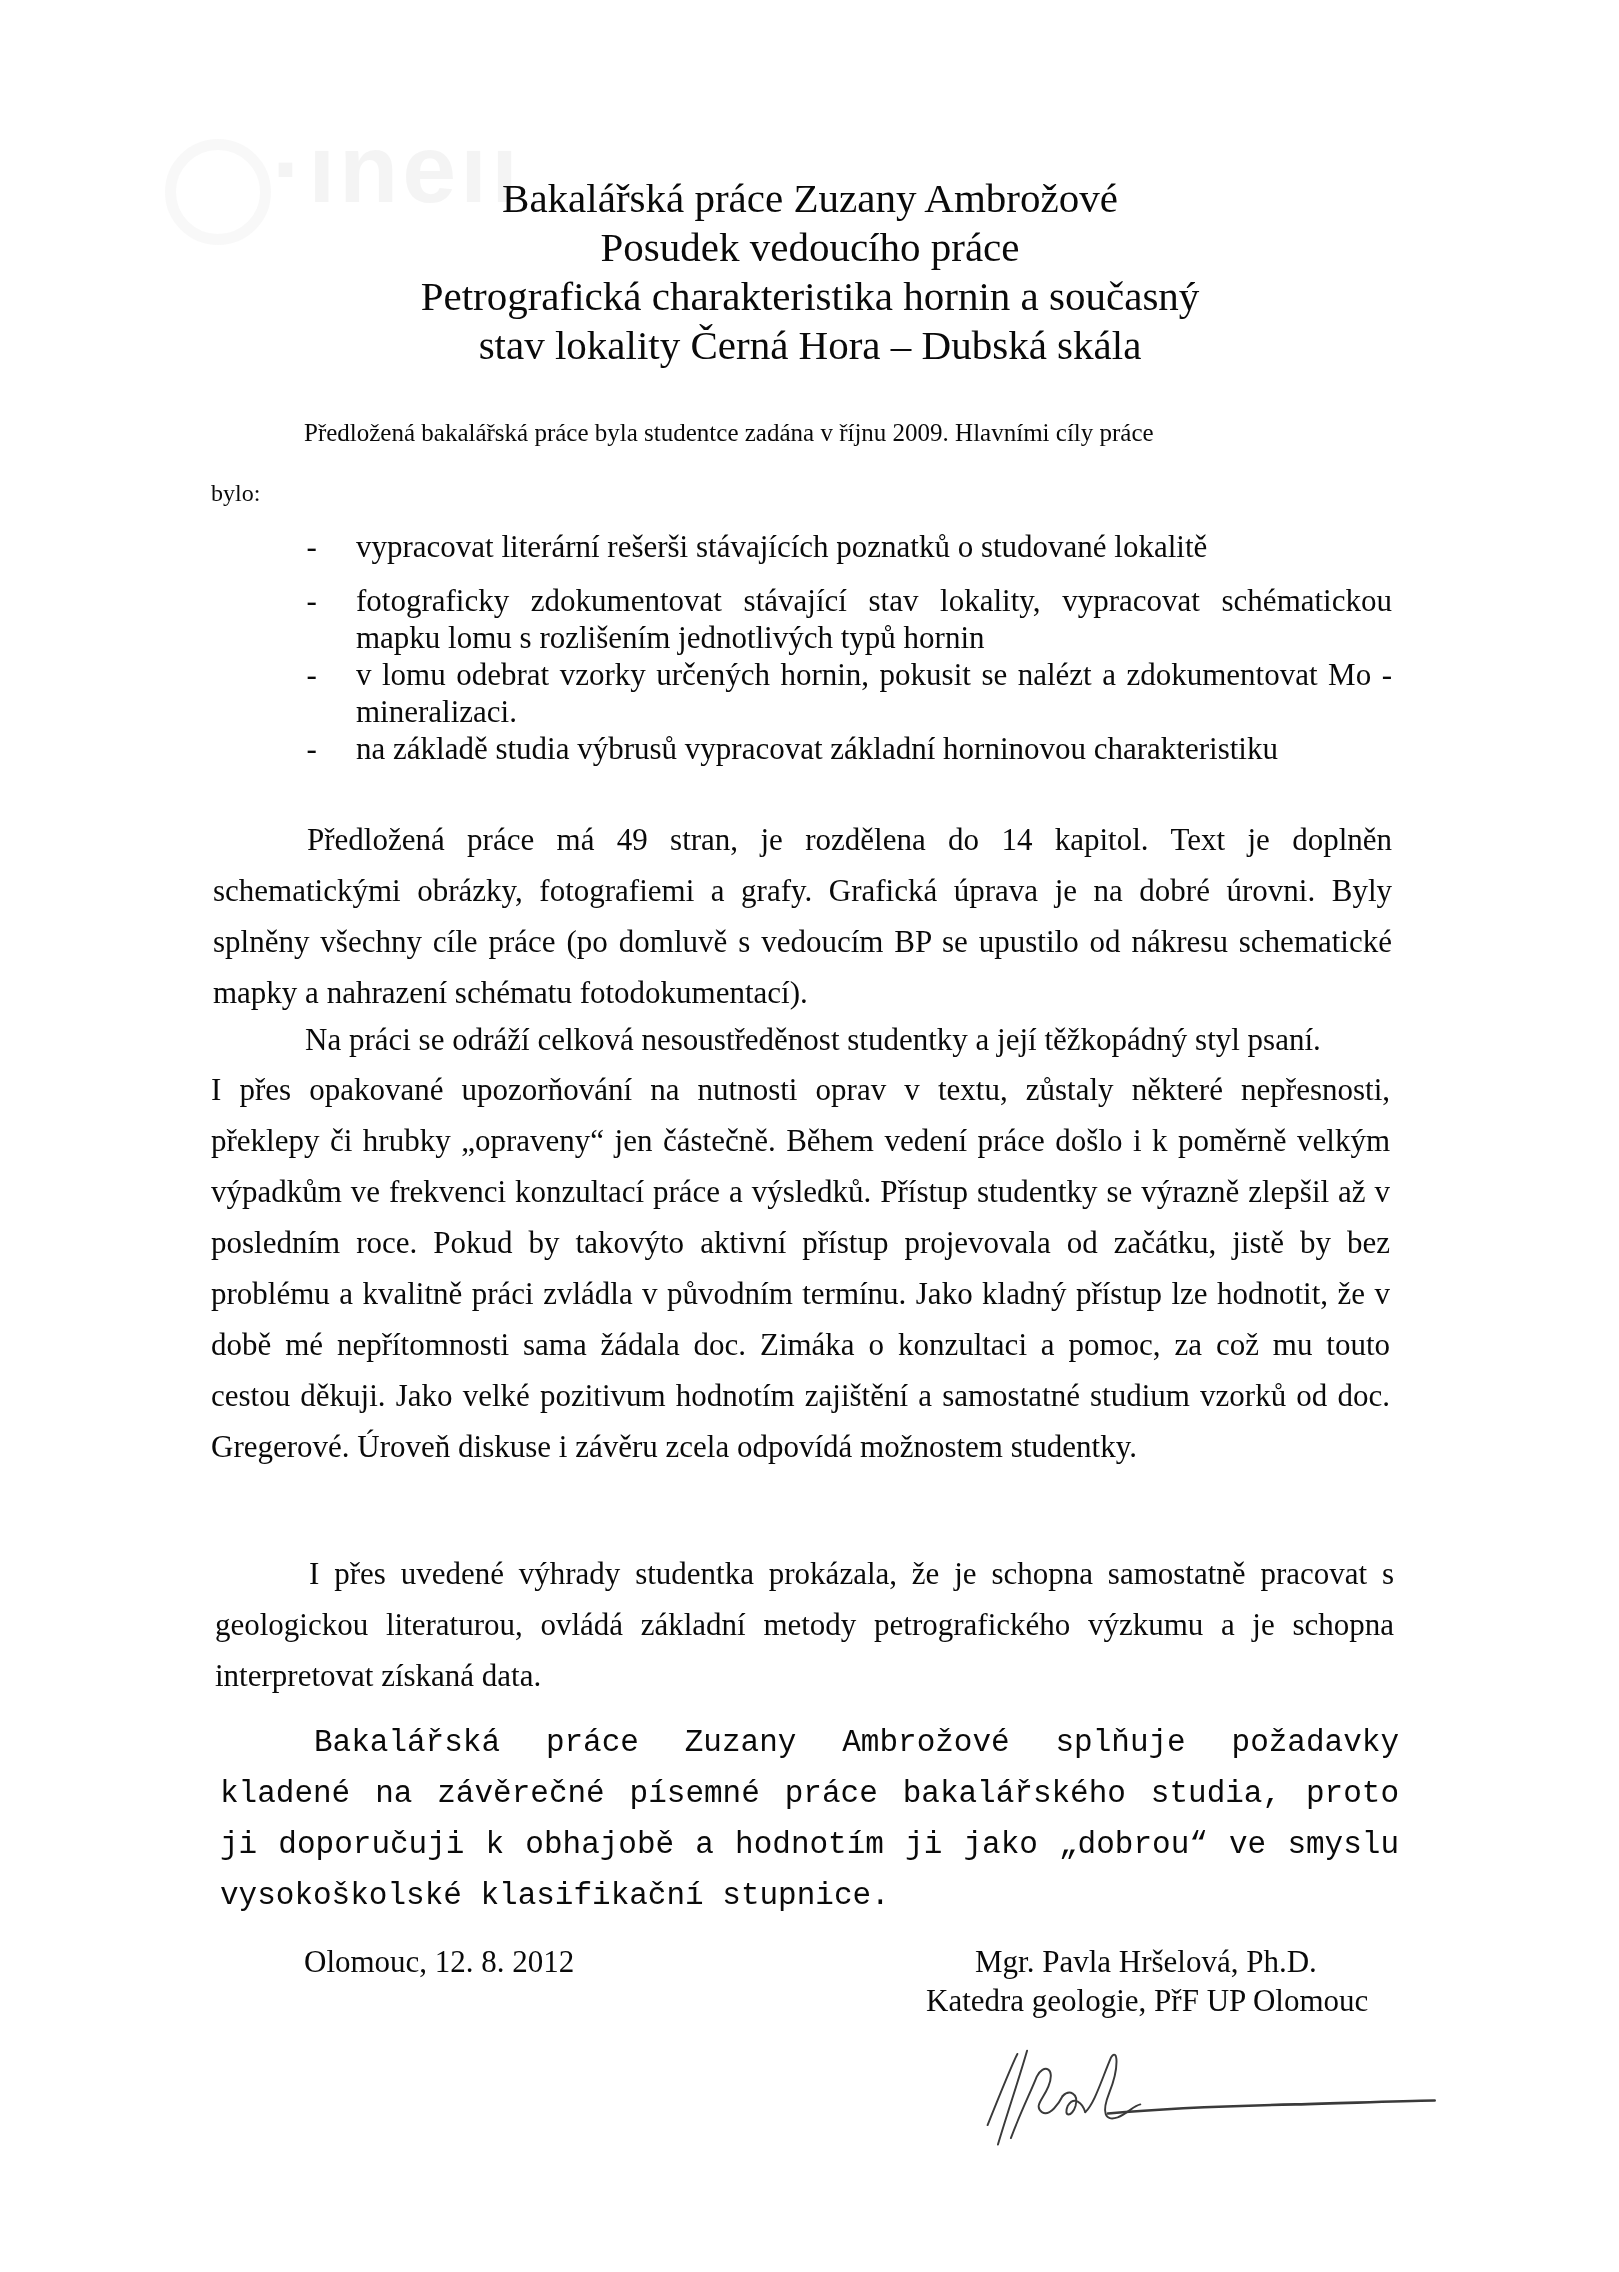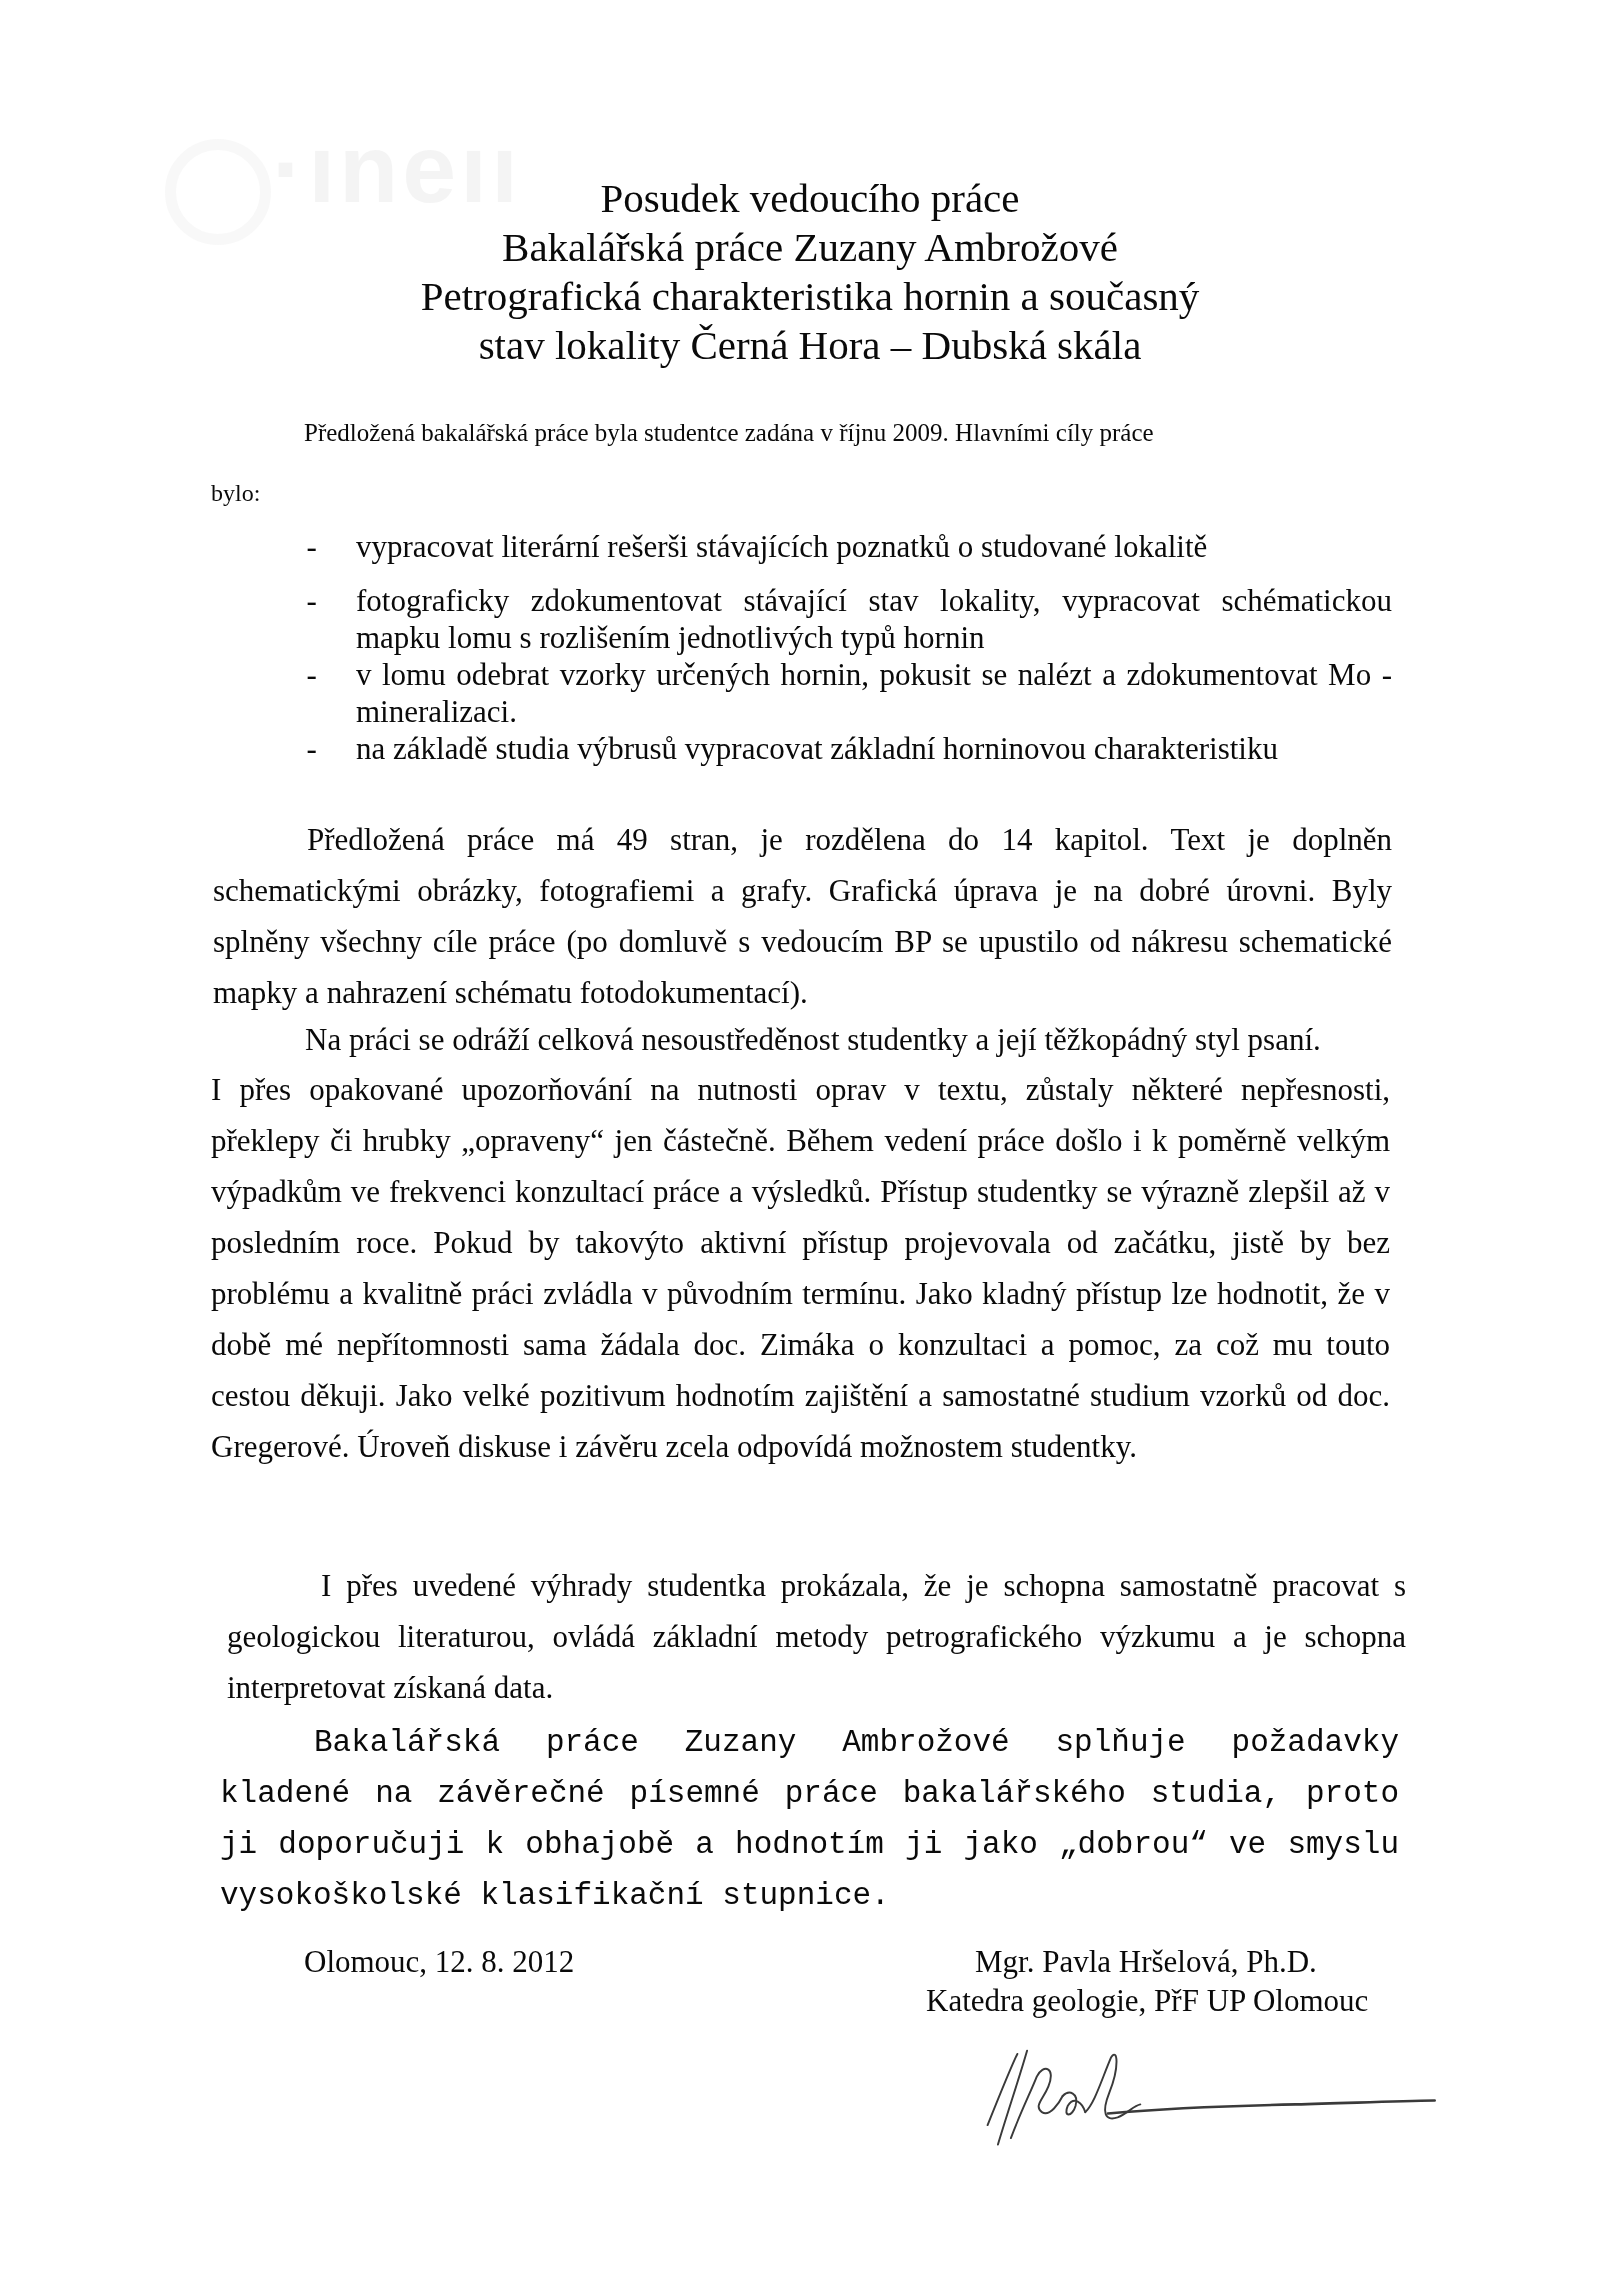--- a/index.html
+++ b/index.html
@@ -135,22 +135,22 @@
       height: 110px;
     }
   </style>
 </head>
 <body>
 
 <div class="ghost-logo-circle"></div>
 <div class="ghost ghost-logo-text">·ıneıı</div>
 
 <div class="title-block">
+  <span class="title-line">Bakalářská práce Zuzany Ambrožové</span>
   <span class="title-line">Posudek vedoucího práce</span>
-  <span class="title-line">Bakalářská práce Zuzany Ambrožové</span>
   <span class="title-line">Petrografická charakteristika hornin a současný</span>
   <span class="title-line">stav lokality Černá Hora – Dubská skála</span>
 </div>
 
 <div class="intro-line">Předložená bakalářská práce byla studentce zadána v říjnu 2009. Hlavními cíly práce</div>
 <div class="intro-cont">bylo:</div>
 
 <ul class="goal-list">
   <li class="goal-item">
     <span class="goal-bullet">-</span>
@@ -166,21 +166,21 @@
   </li>
   <li class="goal-item">
     <span class="goal-bullet">-</span>
     <span>na základě studia výbrusů vypracovat základní horninovou charakteristiku</span>
   </li>
 </ul>
 
 <p class="para indent" style="top:812px;margin:2px;">Předložená práce má 49 stran, je rozdělena do 14 kapitol. Text je doplněn schematickými obrázky, fotografiemi a grafy. Grafická úprava je na dobré úrovni. Byly splněny všechny cíle práce (po domluvě s vedoucím BP se upustilo od nákresu schematické mapky a nahrazení schématu fotodokumentací).</p>
 <p class="para indent" style="top:1014px;margin:0;">Na práci se odráží celková nesoustředěnost studentky a její těžkopádný styl psaní.</p>
 <p class="para" style="top:1064px;margin:0;">I přes opakované upozorňování na nutnosti oprav v textu, zůstaly některé nepřesnosti, překlepy či hrubky „opraveny“ jen částečně. Během vedení práce došlo i k poměrně velkým výpadkům ve frekvenci konzultací práce a výsledků. Přístup studentky se výrazně zlepšil až v posledním roce. Pokud by takovýto aktivní přístup projevovala od začátku, jistě by bez problému a kvalitně práci zvládla v původním termínu. Jako kladný přístup lze hodnotit, že v době mé nepřítomnosti sama žádala doc. Zimáka o konzultaci a pomoc, za což mu touto cestou děkuji. Jako velké pozitivum hodnotím zajištění a samostatné studium vzorků od doc. Gregerové. Úroveň diskuse i závěru zcela odpovídá možnostem studentky.</p>
-<p class="para indent" style="top:1544px;margin:16px;font-family:Liberation Serif, serif;">I přes uvedené výhrady studentka prokázala, že je schopna samostatně pracovat s geologickou literaturou, ovládá základní metody petrografického výzkumu a je schopna interpretovat získaná data.</p>
+<p class="para indent" style="top:1544px;margin:4px;font-family:Liberation Serif, serif;">I přes uvedené výhrady studentka prokázala, že je schopna samostatně pracovat s geologickou literaturou, ovládá základní metody petrografického výzkumu a je schopna interpretovat získaná data.</p>
 <p class="para indent" style="top:1708px;margin:9px;font-family:Liberation Mono, monospace;">Bakalářská práce Zuzany Ambrožové splňuje požadavky kladené na závěrečné písemné práce bakalářského studia, proto ji doporučuji k obhajobě a hodnotím ji jako „dobrou“ ve smyslu vysokoškolské klasifikační stupnice.</p>
 
 <div class="sig-place">Olomouc, 12. 8. 2012</div>
 <div class="sig-name">Mgr. Pavla Hršelová, Ph.D.</div>
 <div class="sig-dept">Katedra geologie, PřF UP Olomouc</div>
 
 <svg class="signature" viewBox="0 0 720 170">
   <g fill="none" stroke="#3a3a3a" stroke-linecap="round" stroke-linejoin="round">
     <path stroke-width="3" d="M24 130 C 40 90, 60 40, 70 20"></path>
     <path stroke-width="3" d="M40 160 C 55 110, 72 60, 85 15"></path>

